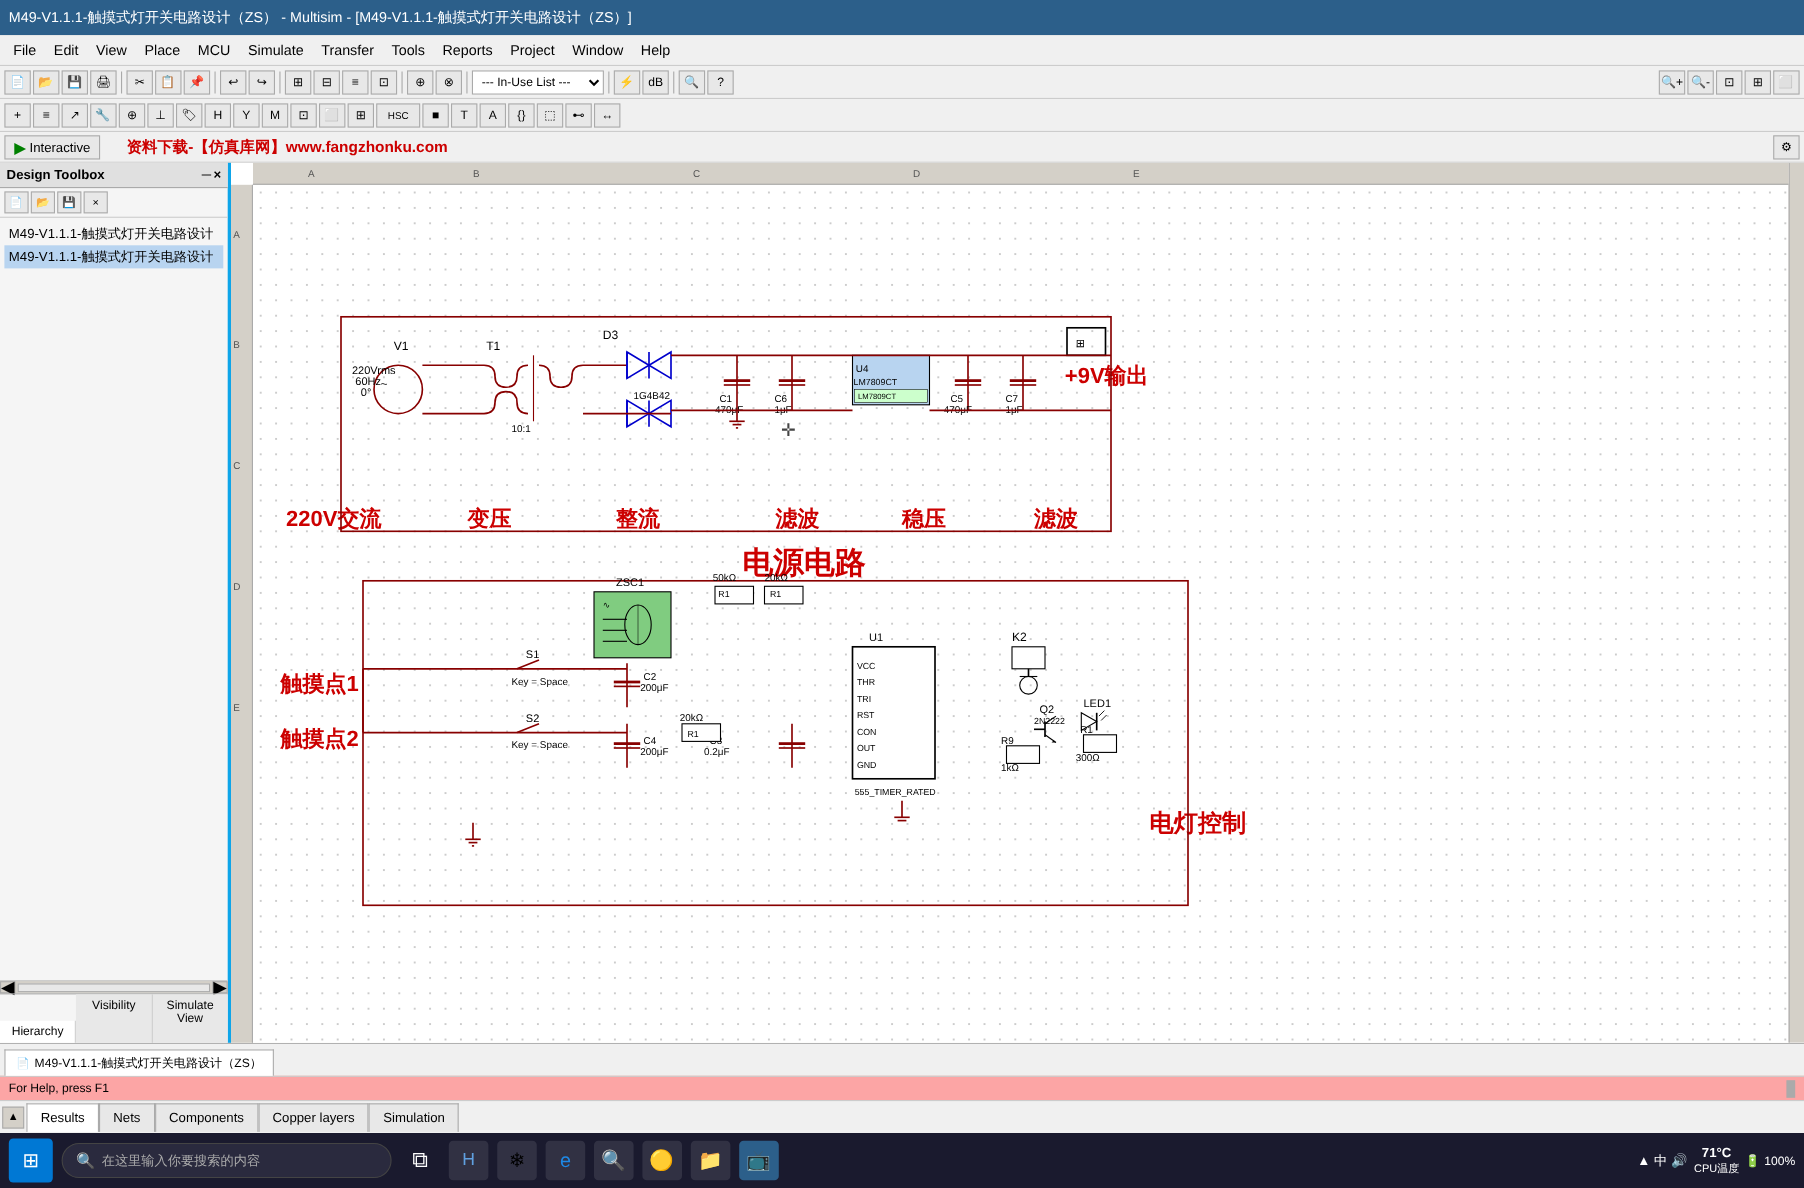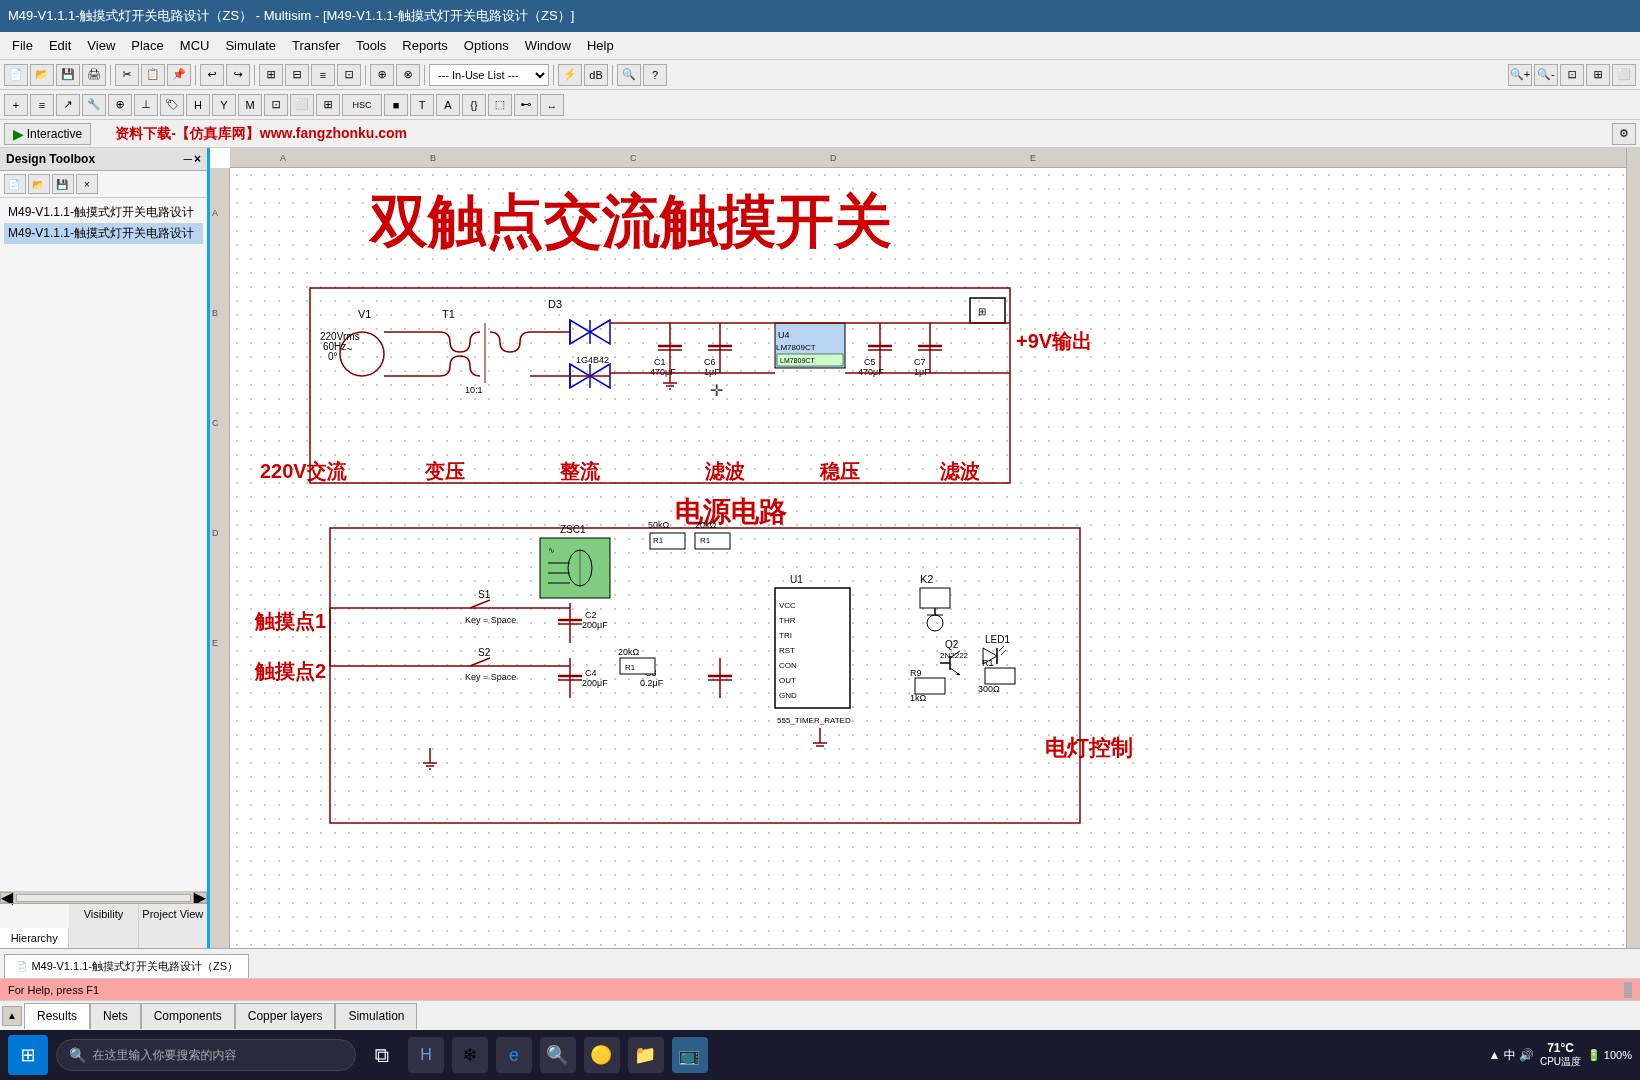--- a/index.html
+++ b/index.html
@@ -277,21 +277,21 @@
 <div id="menu-bar">
   <span>File</span>
   <span>Edit</span>
   <span>View</span>
   <span>Place</span>
   <span>MCU</span>
   <span>Simulate</span>
   <span>Transfer</span>
   <span>Tools</span>
   <span>Reports</span>
-  <span>Options</span>
+  <span>Project</span>
   <span>Window</span>
   <span>Help</span>
 </div>
 
 <div class="toolbar">
   <div class="toolbar-btn">📄</div>
   <div class="toolbar-btn">📂</div>
   <div class="toolbar-btn">💾</div>
   <div class="toolbar-btn">🖨</div>
   <div class="toolbar-separator"></div>
@@ -384,21 +384,21 @@
       <div class="sidebar-item selected">M49-V1.1.1-触摸式灯开关电路设计</div>
     </div>
     <div id="sidebar-scroll">
       <div style="width:14px;height:100%;background:#d4d0c8;border:1px solid #aaa;display:flex;align-items:center;justify-content:center;cursor:pointer;">◀</div>
       <div id="sidebar-scrollbar" style="flex:1;height:8px;background:#e8e8e8;border:1px solid #aaa;margin:0 2px;"></div>
       <div style="width:14px;height:100%;background:#d4d0c8;border:1px solid #aaa;display:flex;align-items:center;justify-content:center;cursor:pointer;">▶</div>
     </div>
     <div id="sidebar-bottom-tabs">
       <div class="sidebar-tab active">Hierarchy</div>
       <div class="sidebar-tab">Visibility</div>
-      <div class="sidebar-tab">Project View</div>
+      <div class="sidebar-tab">Simulate View</div>
     </div>
   </div>
 
   <div id="canvas-area" style="position: relative; height: 800px;">
     <div id="ruler-top" style="position:absolute;top:0;left:20px;right:14px;height:20px;background:#d4d0c8;border-bottom:1px solid #aaa;z-index:10;">
       <span class="ruler-mark-h" style="left:50px;">A</span>
       <span class="ruler-mark-h" style="left:200px;">B</span>
       <span class="ruler-mark-h" style="left:400px;">C</span>
       <span class="ruler-mark-h" style="left:600px;">D</span>
       <span class="ruler-mark-h" style="left:800px;">E</span>
@@ -406,30 +406,29 @@
     <div id="ruler-left" style="position:absolute;top:20px;left:0;width:20px;bottom:0;background:#d4d0c8;border-right:1px solid #aaa;z-index:10;">
       <span class="ruler-mark-v" style="top:40px;">A</span>
       <span class="ruler-mark-v" style="top:140px;">B</span>
       <span class="ruler-mark-v" style="top:250px;">C</span>
       <span class="ruler-mark-v" style="top:360px;">D</span>
       <span class="ruler-mark-v" style="top:470px;">E</span>
     </div>
 
     <div id="schematic-canvas" style="position:absolute;top:20px;left:20px;right:14px;bottom:0;background-image:radial-gradient(circle, #ccc 1px, transparent 1px);background-size:14px 14px;background-color:white;">
 
-      <div class="schematic-title" style="top:15px;left:140px;font-size:58px;">双触点交流触摸开关</div>
 
       <div class="label-red" style="top:290px;left:30px;font-size:20px;">220V交流</div>
       <div class="label-red" style="top:290px;left:195px;font-size:20px;">变压</div>
       <div class="label-red" style="top:290px;left:330px;font-size:20px;">整流</div>
       <div class="label-red" style="top:290px;left:475px;font-size:20px;">滤波</div>
       <div class="label-red" style="top:290px;left:590px;font-size:20px;">稳压</div>
       <div class="label-red" style="top:290px;left:710px;font-size:20px;">滤波</div>
       <div class="label-red" style="top:325px;left:445px;font-size:28px;">电源电路</div>
-      <div class="label-red" style="top:160px;left:786px;font-size:20px;text-align:center;">+9V输出</div>
+      <div class="label-red" style="top:160px;left:738px;font-size:20px;text-align:center;">+9V输出</div>
       <div class="label-red" style="top:440px;left:25px;font-size:20px;">触摸点1</div>
       <div class="label-red" style="top:490px;left:25px;font-size:20px;">触摸点2</div>
       <div class="label-red" style="top:565px;left:815px;font-size:22px;">电灯控制</div>
 
       <svg class="circuit-svg" style="position:absolute;top:0;left:0;width:100%;height:100%;" xmlns="http://www.w3.org/2000/svg">
 
         <rect x="80" y="120" width="700" height="195" fill="none" stroke="#880000" stroke-width="1.5"></rect>
 
         <circle cx="132" cy="186" r="22" fill="none" stroke="#880000" stroke-width="1.5"></circle>
         <text x="90" y="172" fill="#000" font-size="10">220Vrms</text>

